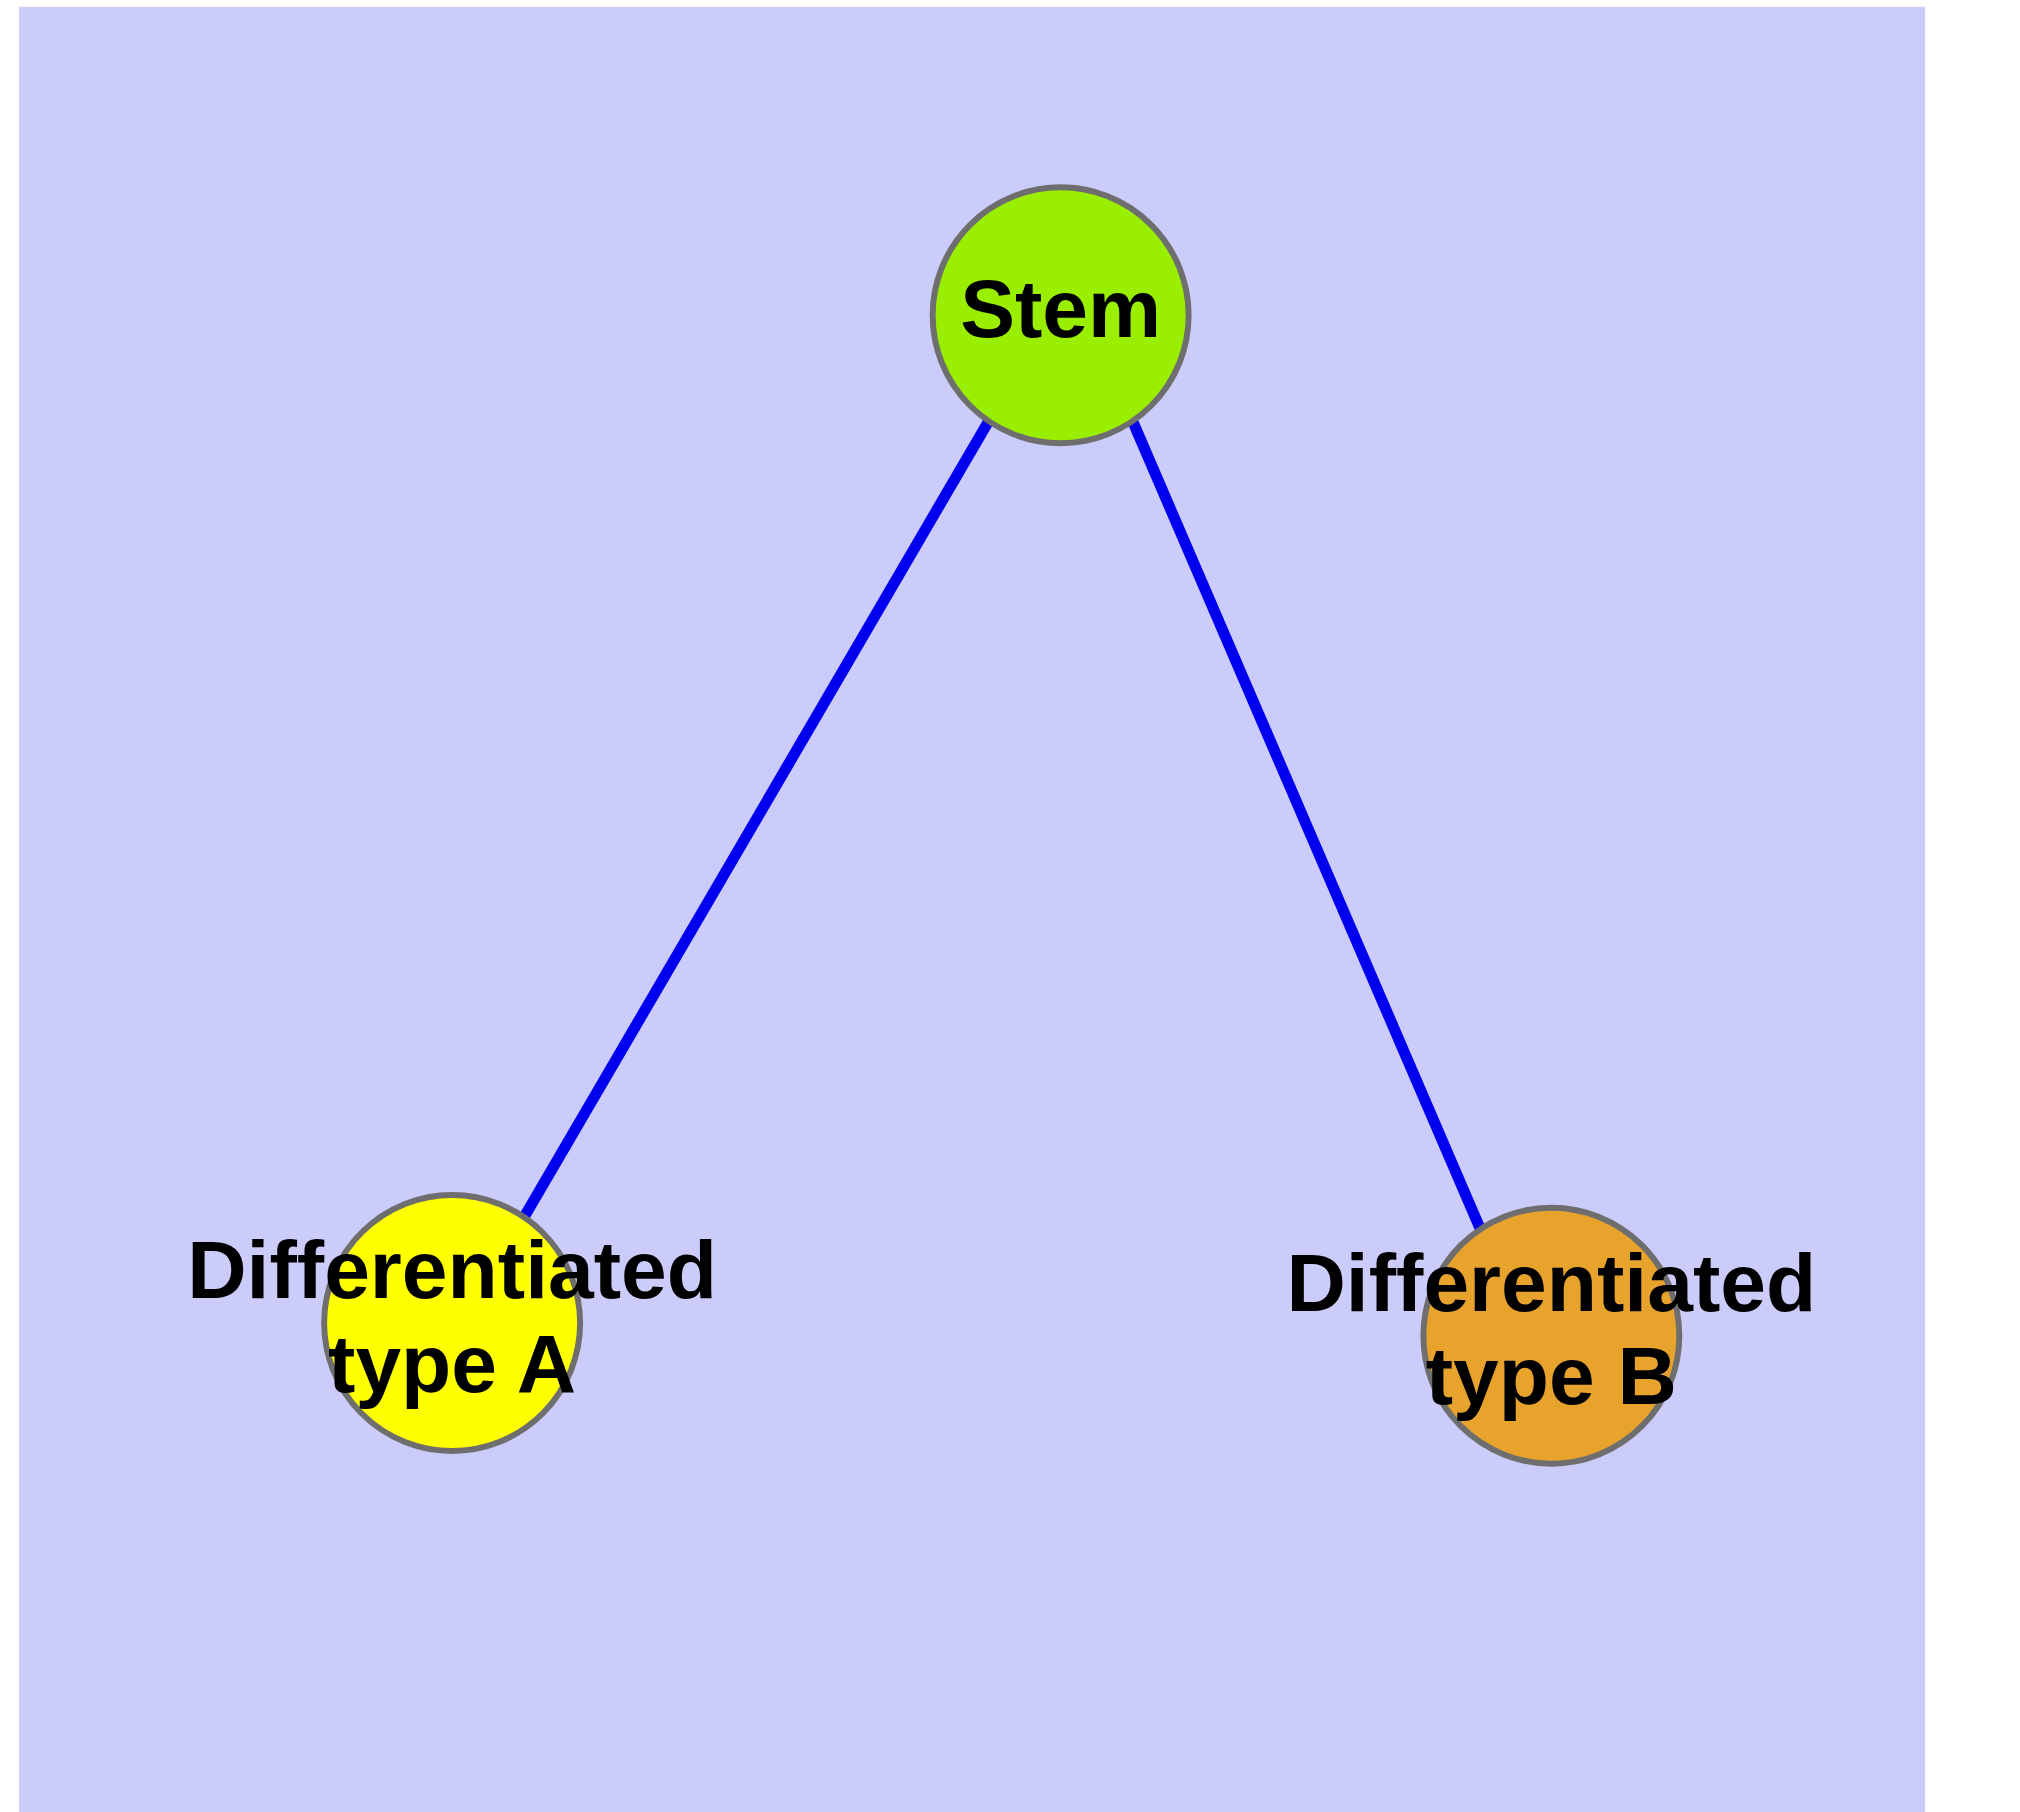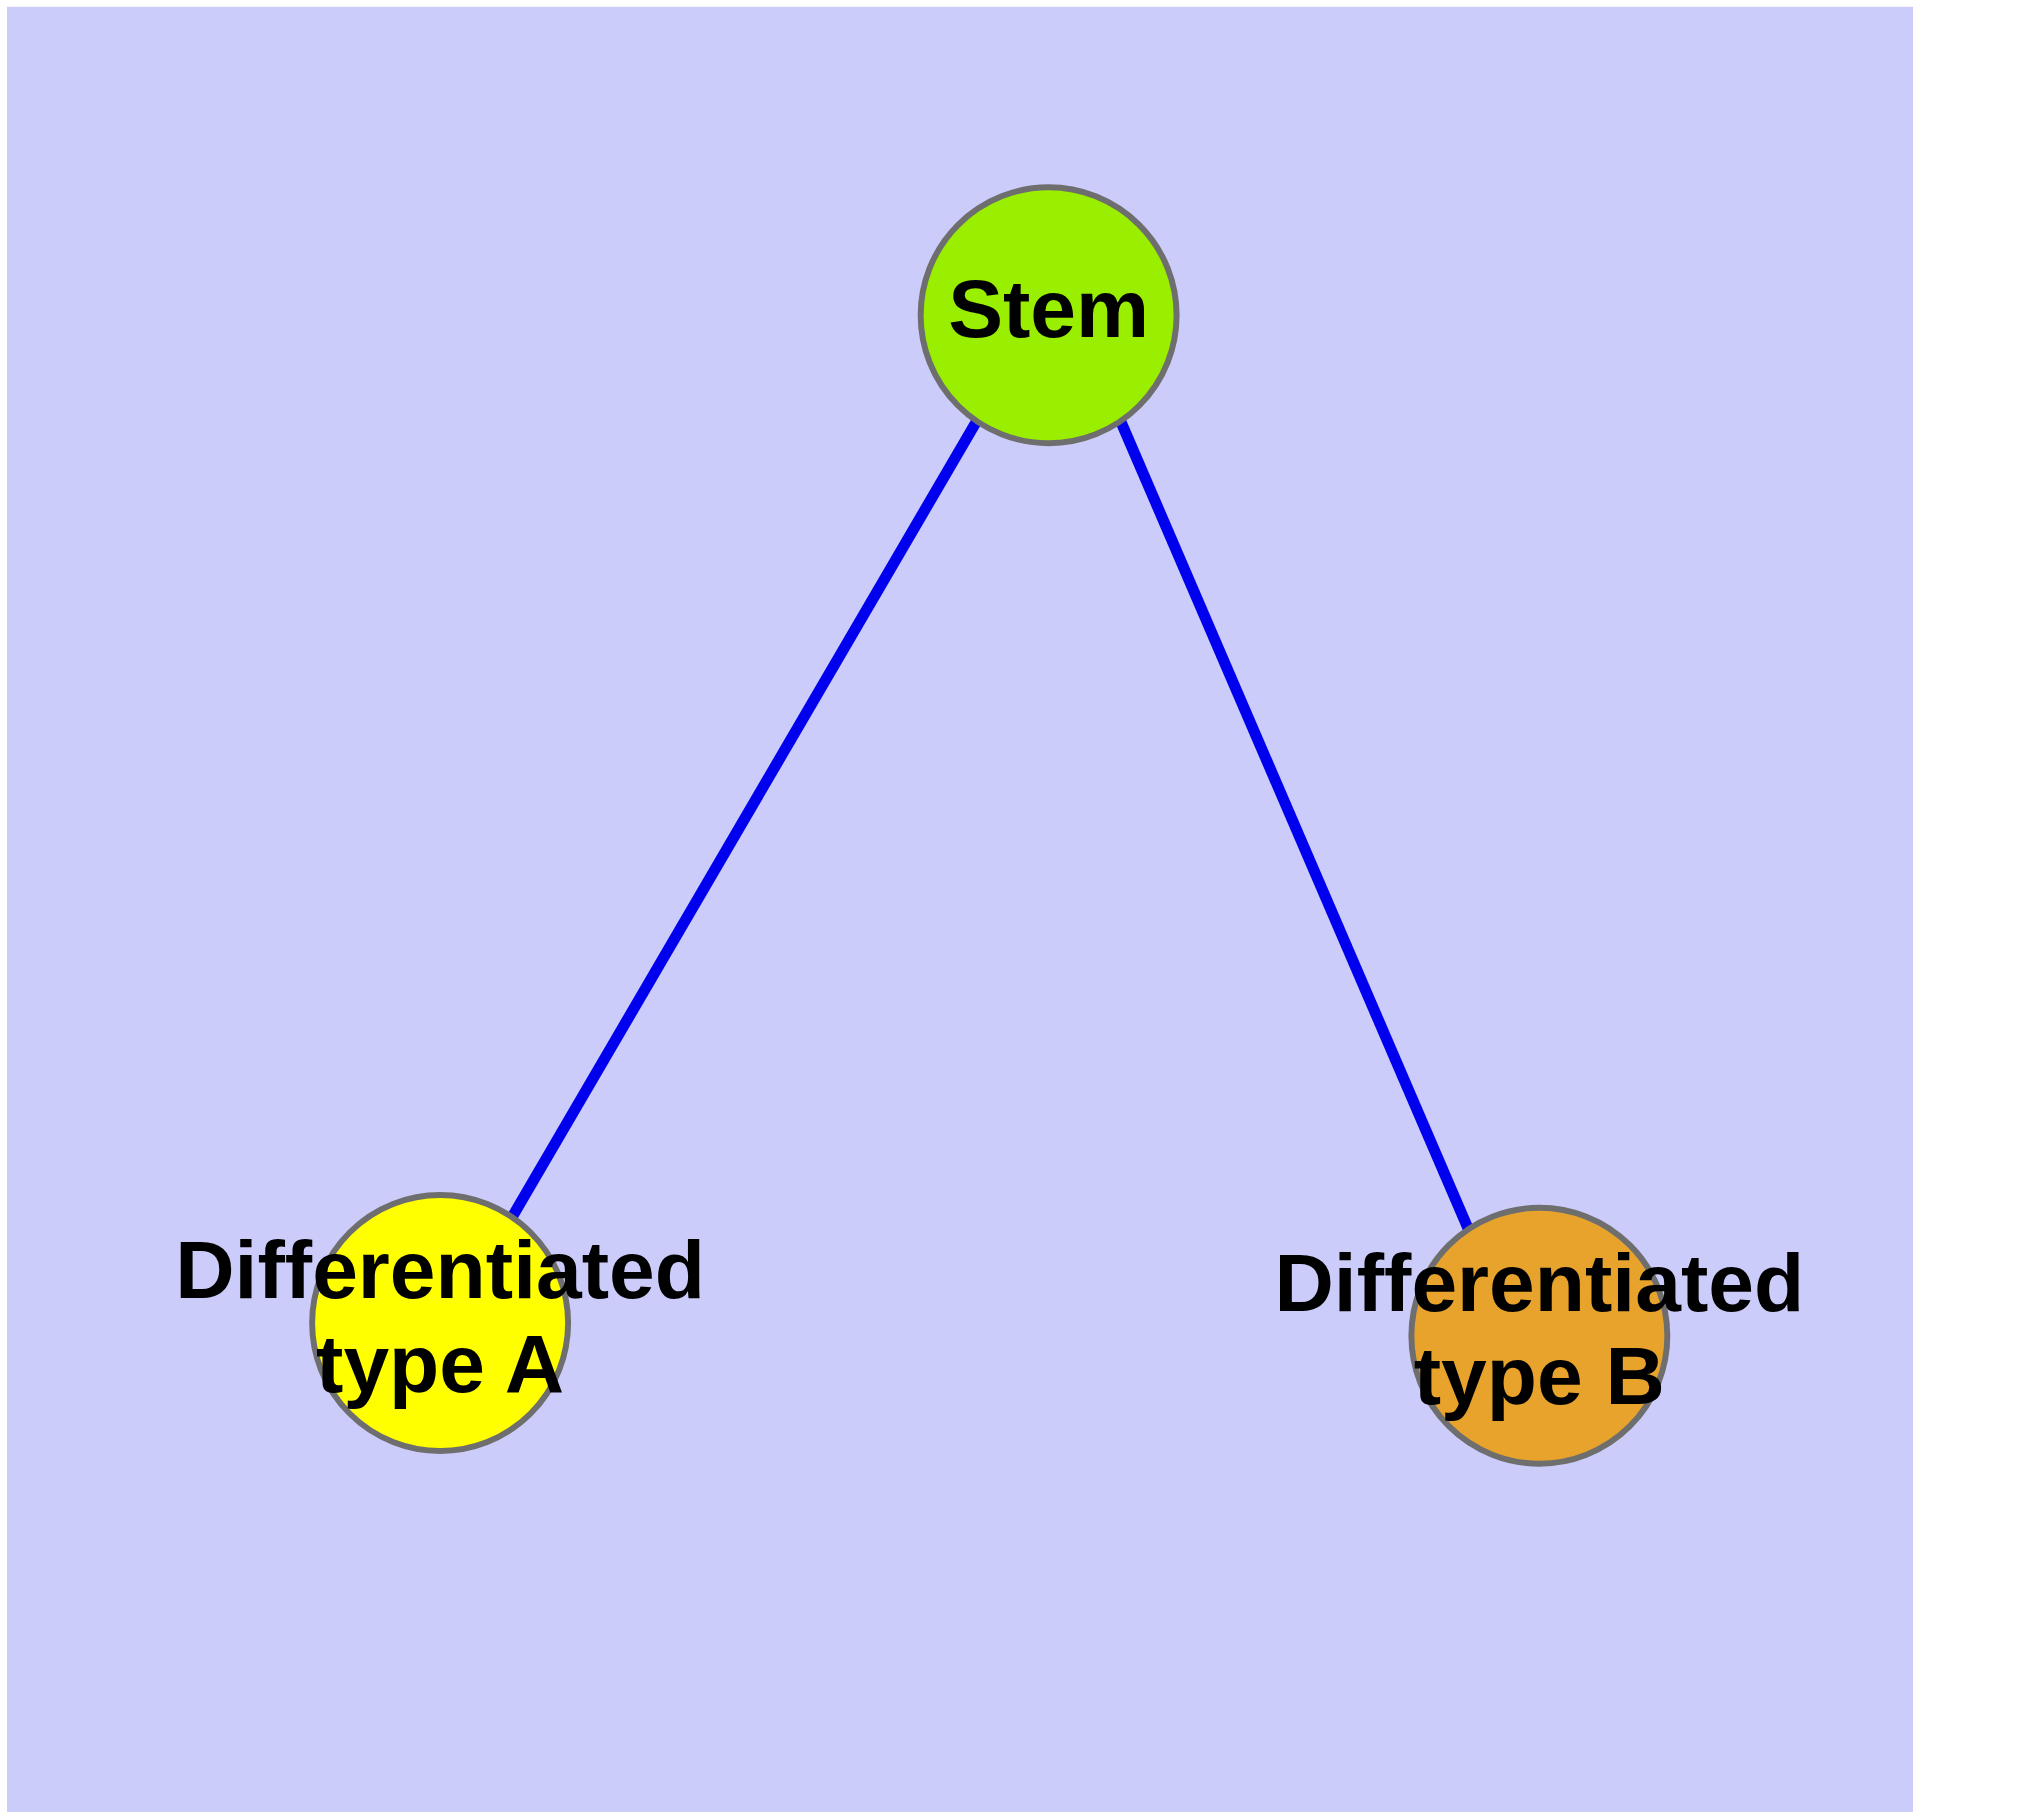--- a/index.html
+++ b/index.html
@@ -7,20 +7,21 @@
     padding: 0;
     background: #ffffff;
   }
   #canvas-root {
     position: relative;
     width: 1913px;
     height: 1812px;
     overflow: hidden;
     background: #ffffff;
     font-family: "Liberation Sans", sans-serif;
+    margin-left: 12px;
   }
   #graph-svg {
     position: absolute;
     top: 0;
     left: 0;
     width: 2021px;
     height: 1812px;
     display: block;
   }
   .node-label {

